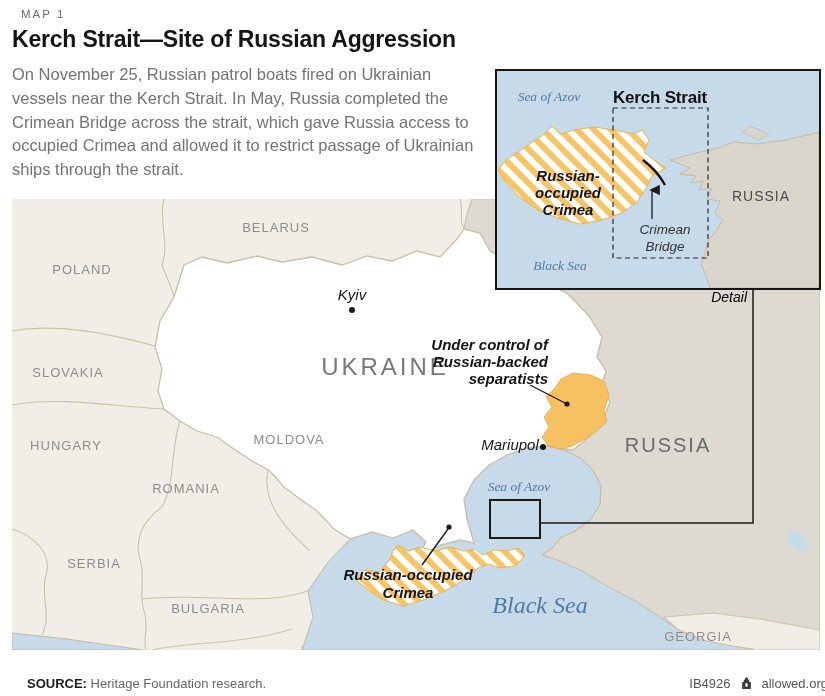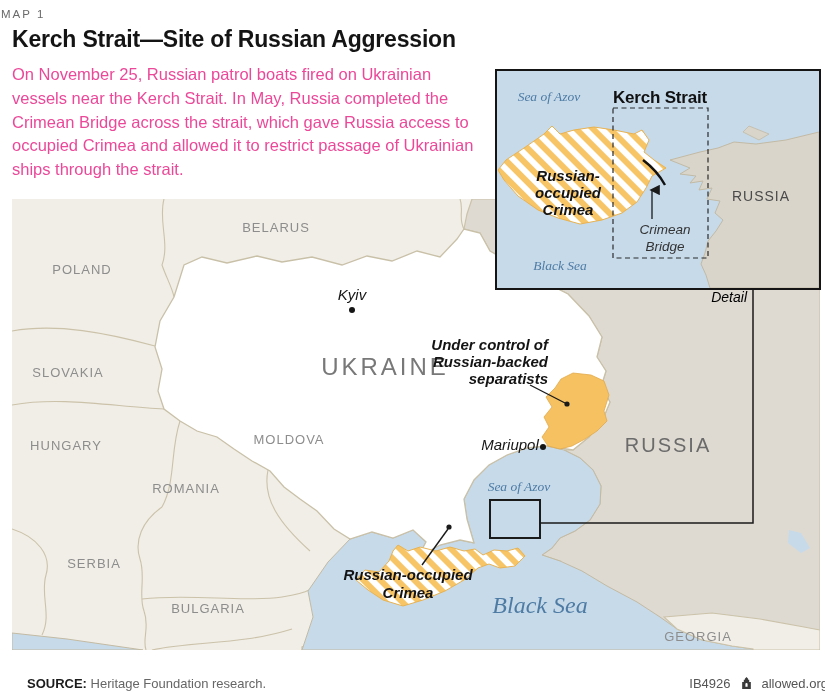--- a/index.html
+++ b/index.html
@@ -1,31 +1,31 @@
 <!DOCTYPE html>
 <html><head>
 <meta charset="utf-8">
 <style>
   * { box-sizing: border-box; margin: 0; padding: 0; }
   html,body { width: 825px; height: 696px; background: #ffffff; overflow: hidden; }
   body { position: relative; font-family: "Liberation Sans", sans-serif; }
 
   .kicker {
-    position: absolute; left: 1px; top: 8px;
+    position: absolute; left: 21px; top: 8px;
     font-size: 11.5px; letter-spacing: 2px; color: #6a6a6a;
   }
   .title {
     position: absolute; left: 12px; top: 26px;
     font-size: 23px; font-weight: bold; color: #141414;
     letter-spacing: -0.2px;
     text-align: center;
   }
   .desc {
     position: absolute; left: 12px; top: 63px; width: 474px;
-    font-size: 16.5px; line-height: 1.44; color: #ec4899;
+    font-size: 16.5px; line-height: 1.44; color: #737373;
   }
 
   .mainmap { position: absolute; left: 12px; top: 199px; }
 
   .inset {
     position: absolute; left: 495px; top: 69px;
     width: 326px; height: 221px;
     border: 2px solid #151515; background: #c7daea;
   }
   .detail-label {

